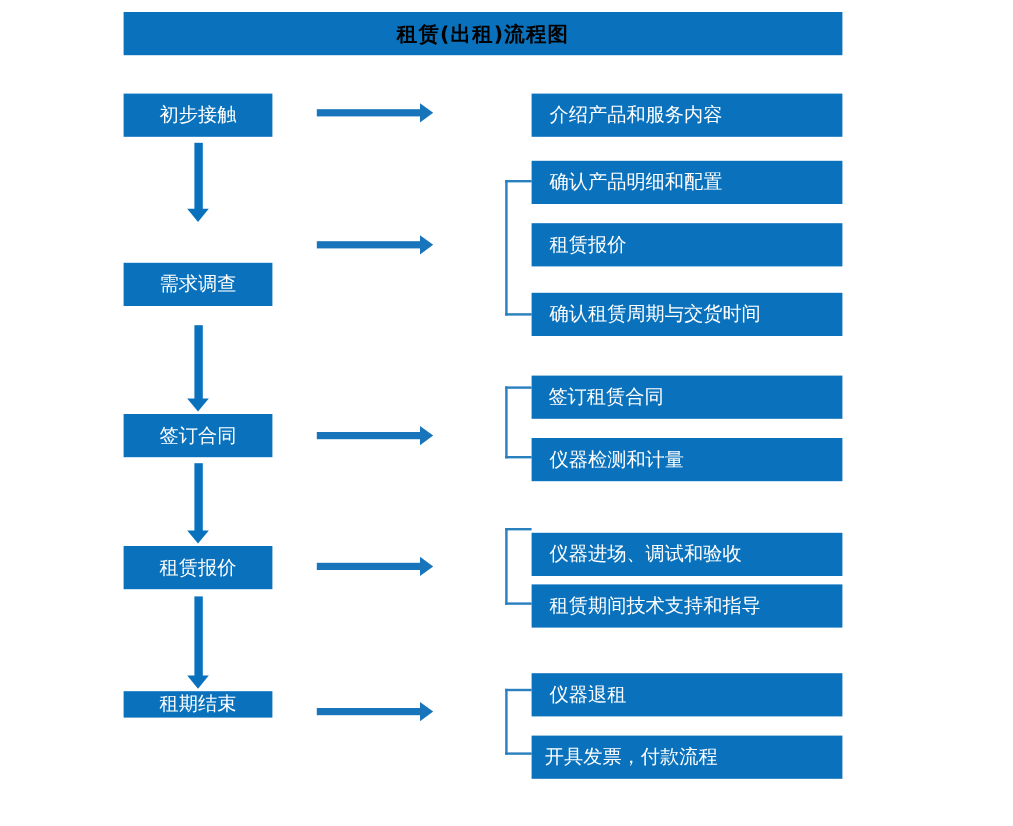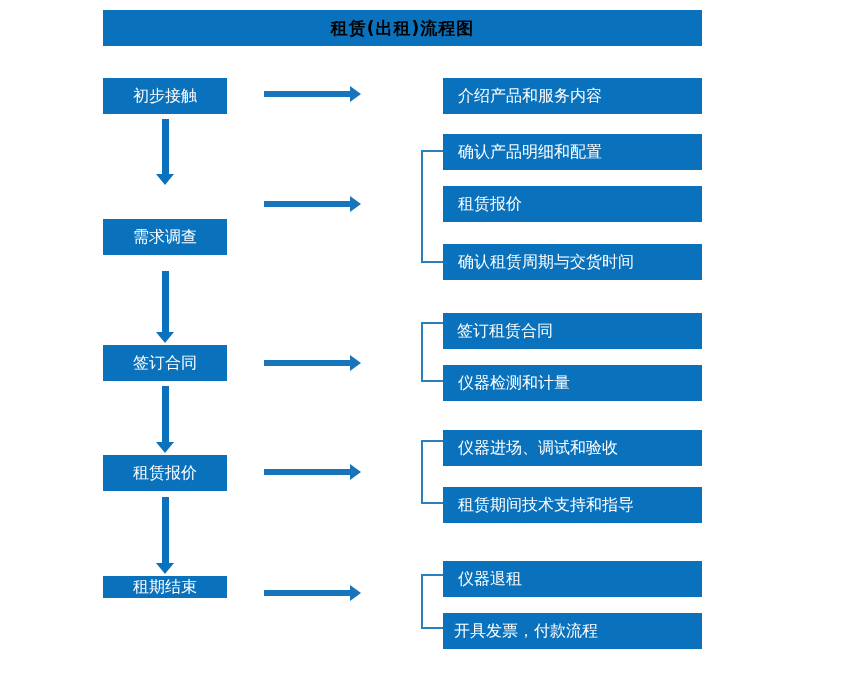--- a/index.html
+++ b/index.html
@@ -133,18 +133,18 @@
   <div class="bracket" style="left:421px;top:322px;width:22px;height:60px;"></div>
   <div class="bracket" style="left:421px;top:440px;width:22px;height:64px;"></div>
   <div class="bracket" style="left:421px;top:574px;width:22px;height:55px;"></div>
 
   <div class="node detail" style="left:443px;top:78px;width:259px;height:36px;">介绍产品和服务内容</div>
   <div class="node detail" style="left:443px;top:134px;width:259px;height:36px;">确认产品明细和配置</div>
   <div class="node detail" style="left:443px;top:186px;width:259px;height:36px;">租赁报价</div>
   <div class="node detail" style="left:443px;top:244px;width:259px;height:36px;text-align:center;">确认租赁周期与交货时间</div>
   <div class="node detail" style="left:443px;top:313px;width:259px;height:36px;padding-left:14px;">签订租赁合同</div>
   <div class="node detail" style="left:443px;top:365px;width:259px;height:36px;">仪器检测和计量</div>
-  <div class="node detail" style="left:443px;top:430px;width:259px;height:36px;">仪器进场、调试和验收</div>
+  <div class="node detail" style="left:443px;top:444px;width:259px;height:36px;">仪器进场、调试和验收</div>
   <div class="node detail" style="left:443px;top:487px;width:259px;height:36px;">租赁期间技术支持和指导</div>
   <div class="node detail" style="left:443px;top:561px;width:259px;height:36px;">仪器退租</div>
   <div class="node detail" style="left:443px;top:613px;width:259px;height:36px;padding-left:11px;">开具发票，付款流程</div>
 
 </div>
 
 </body></html>

